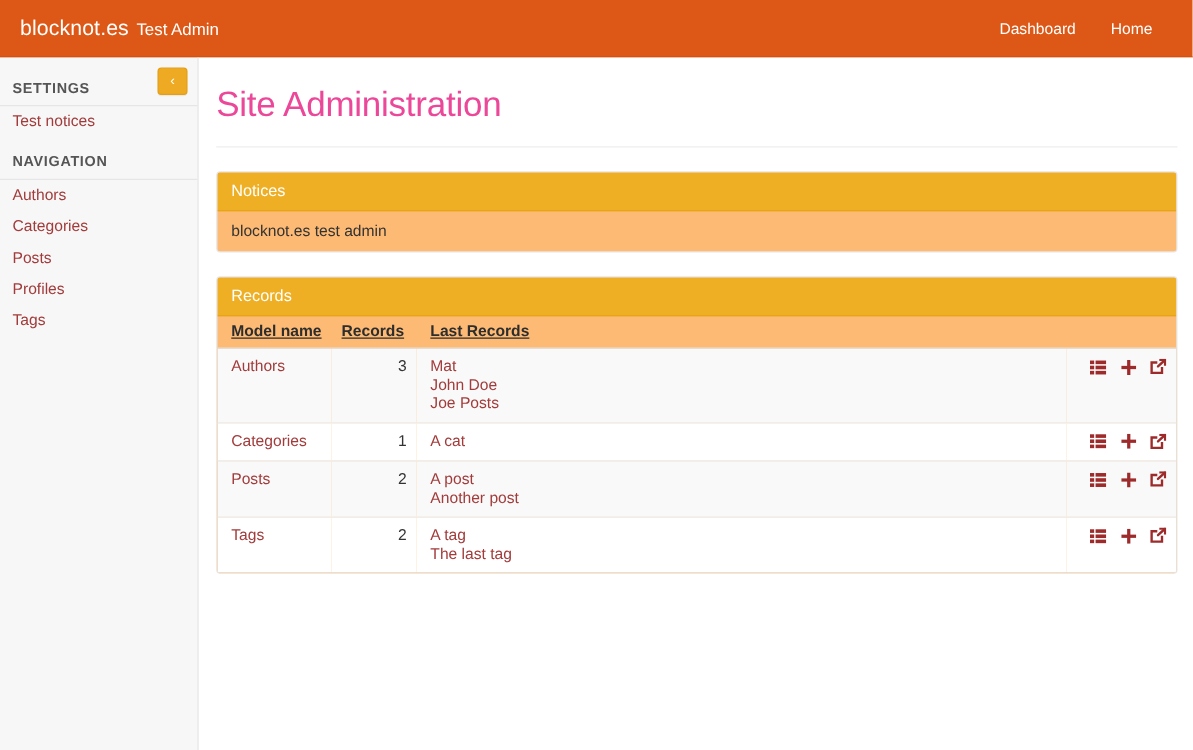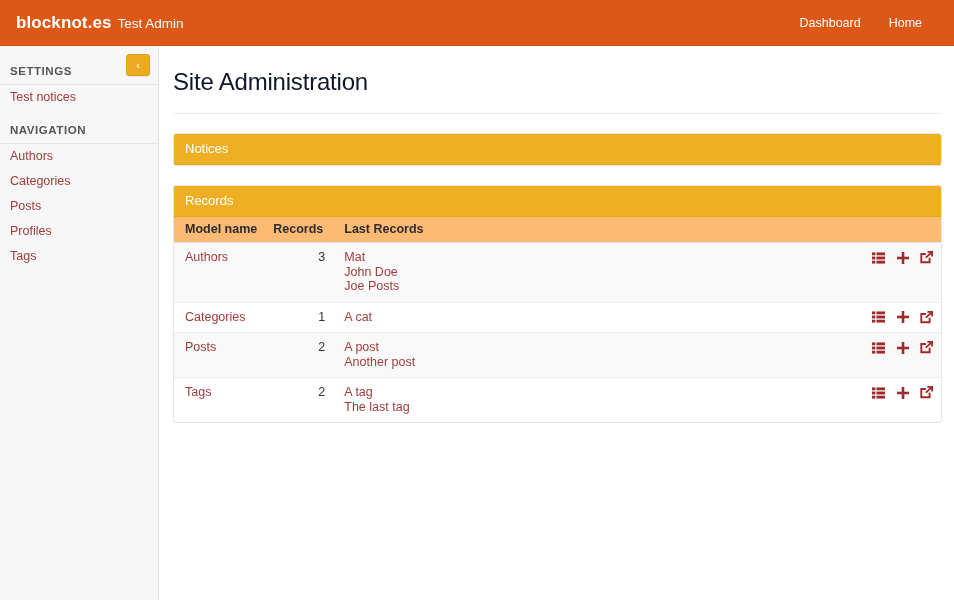--- a/index.html
+++ b/index.html
@@ -24,21 +24,21 @@
     padding: 0 18px 0 12px;
     border-bottom: 1px solid #d0500f;
   }
   .brand-wrap {
     display: flex; align-items: baseline; gap: 6px;
     padding-left: 4px;
   }
   .brand-strong {
     color: #ffffff;
     font-size: 17px;
-    font-weight: bold;
+    font-weight: normal;
     letter-spacing: .1px;
   }
   .brand-sub {
     color: #ffffff;
     font-size: 13.5px;
     font-weight: normal;
   }
   .nav-links { display: flex; gap: 0px; }
   .nav-link {
     color: #ffffff;
@@ -96,23 +96,23 @@
   
   .content {
     position: absolute;
     top: 46px; left: 159px;
     width: 795px; height: 554px;
     background: #ffffff;
     padding: 14px 10px 0 13px;
     overflow: hidden;
   }
   .page-title {
-    font-size: 24px;
+    font-size: 28px;
     font-weight: normal;
-    color: #0f172a;
+    color: #ec4899;
     margin: 8px 0 0 0;
     padding: 0 0 0 1px;
     letter-spacing: -.2px;
   }
   .title-rule {
     height: 1px;
     background: #eeeeee;
     margin: 17px 2px 19px 1px;
   }
 
@@ -146,20 +146,21 @@
     font-size: 12.5px;
   }
   table.records th {
     text-align: left;
     font-size: 12.5px;
     font-weight: bold;
     color: #2d2d2d;
     padding: 5px 8px 6px 11px;
     border-bottom: 1px solid #e2e2e2;
     white-space: nowrap;
+    text-decoration: underline;
   }
   table.records th.col-count { padding-left: 8px; padding-right: 10px; }
   table.records td {
     padding: 7px 8px 8px 11px;
     border-top: 1px solid #eeeeee;
     vertical-align: top;
     color: #333333;
   }
   table.records tbody tr:nth-child(odd) td { background: #f9f9f9; }
   table.records tbody tr:nth-child(even) td { background: #ffffff; }
@@ -224,20 +225,21 @@
   <a class="sb-item">Tags</a>
 </div>
 
 <div class="content">
 
   <h1 class="page-title">Site Administration</h1>
   <div class="title-rule"></div>
 
   <div class="panel">
     <div class="panel-heading">Notices</div>
+    <div class="notice-row">blocknot.es test admin</div>
   </div>
 
   <div class="panel">
     <div class="panel-heading">Records</div>
 
     <table class="records">
       <thead>
         <tr>
           <th class="cell-model">Model name</th>
           <th class="col-count">Records</th>

